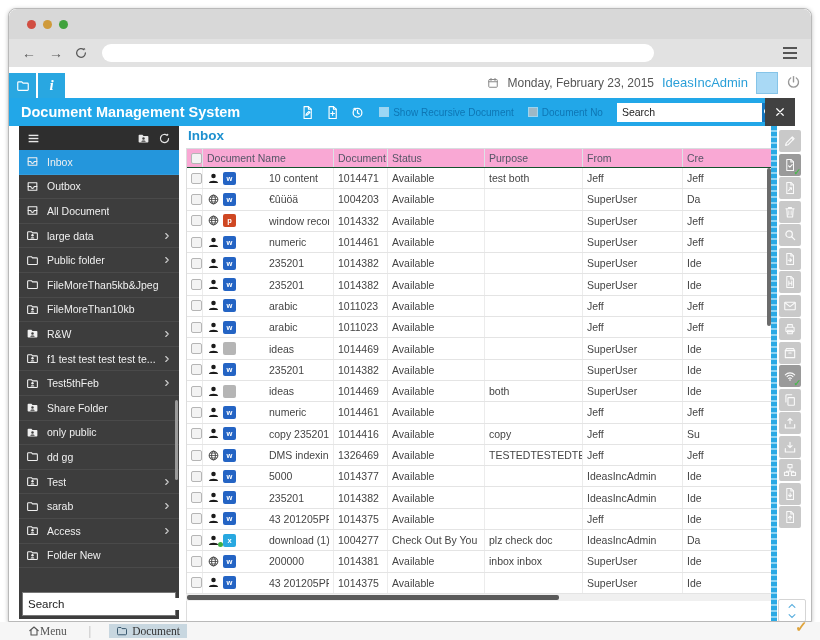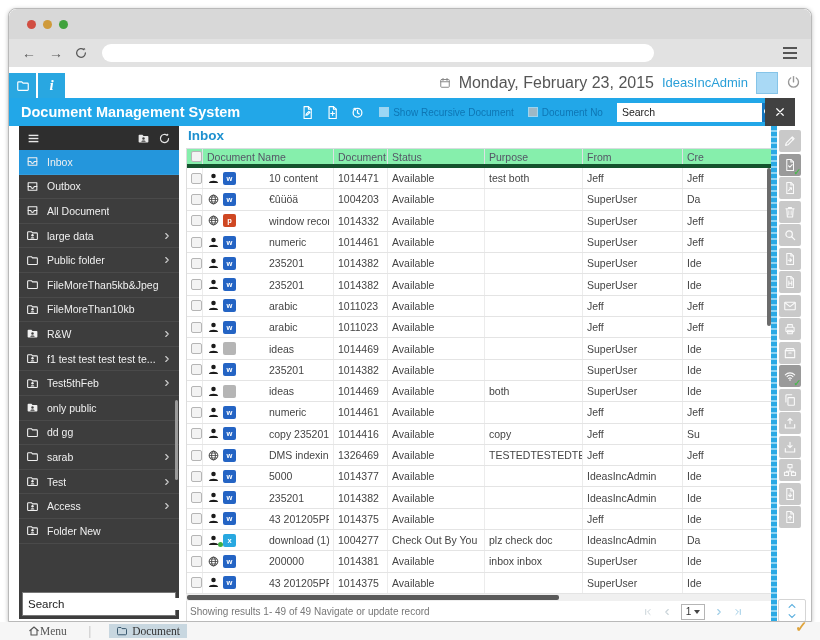--- a/index.html
+++ b/index.html
@@ -20,21 +20,21 @@
   .burger { margin-left:auto; margin-right:14px; display:flex; flex-direction:column; gap:3px; }
   .burger i { display:block; width:14px; height:2px; background:#555; }
 
   
   .appbar { position:absolute; left:0; top:58px; width:100%; height:31px; background:#fff; }
   .apptab { position:absolute; top:6px; height:25px; width:27px; background:#29a7e1; color:#fff;
             display:flex; align-items:center; justify-content:center; }
   .apptab.t1 { left:0; }
   .apptab.t2 { left:29px; font-family:"Liberation Serif", serif; font-style:italic; font-weight:bold; font-size:15px; }
   .topright { position:absolute; right:10px; top:0; height:31px; display:flex; align-items:center; gap:8px; }
-  .date-txt { font-size:16px; color:#555;text-align:right; }
+  .date-txt { font-size:12px; color:#555;text-align:right; }
   .user-txt { font-size:13px; color:#2a9fd8; }
   .avatar { width:22px; height:22px; background:#a9d9f5; border:1px solid #85c4e8; }
 
   
   .bluebar { position:absolute; left:0; top:89px; width:786px; height:28px; background:#22a7e8;
              display:flex; align-items:center; }
   .dms-title { color:#fff; font-weight:bold; font-size:14.5px; margin-left:12px; white-space:nowrap; }
   .hdr-icons { display:flex; gap:10px; margin-left:60px; color:#fff; }
   .hcb { width:10px; height:10px; border:1px solid #9fd4ee; margin-right:4px; flex:none; }
   .hcb.c1 { background:rgba(255,255,255,.55); }
@@ -65,21 +65,21 @@
   .sb-scroll { position:absolute; right:1px; top:250px; width:3px; height:80px; background:#9a9a9a; border-radius:2px; }
   .sb-search { flex:none; margin:3px; height:24px; background:#fff; border:1px solid #777; display:flex; align-items:center; }
   .sb-search input { flex:1; border:none; outline:none; font-size:11.5px; padding:0 5px; font-family:"Liberation Sans", sans-serif; color:#222; }
   .sb-search .ic { color:#333; margin-right:5px; }
 
   
   .inbox-title { position:absolute; left:179px; top:2px; font-size:13.5px; font-weight:bold; color:#1e90cf; }
   .tablewrap { position:absolute; left:177px; top:22px; width:585px; height:474px; overflow:hidden;
                border-left:1px solid #ddd; }
   .t-head, .t-row { display:grid; grid-template-columns:16px 131px 54px 97px 98px 100px 1fr; }
-  .t-head { height:20px; background:#86efac; border-top:1px solid #d8dde0; border-bottom:4px solid #14532d; }
+  .t-head { height:20px; background:#f9a8d4; border-top:1px solid #d8dde0; border-bottom:1px solid #14532d; }
   .t-head .th { font-size:10.5px; color:#556; display:flex; align-items:center; padding:0 4px;
                 border-right:1px solid #dde2e5; overflow:hidden; white-space:nowrap; }
   .t-row { height:21.3px; background:#fff; border-bottom:1px solid #e4e4e4; }
   .td { display:flex; align-items:center; padding:0 4px; font-size:10.5px; color:#444;
         border-right:1px solid #ececec; overflow:hidden; white-space:nowrap; }
   .cbx { width:11px; height:11px; border:1px solid #b5b5b5; background:#f3f3f3; border-radius:2px; flex:none; }
   .pv { flex:none; margin-right:3px; }
   .pv-person { color:#1c1c1c; }
   .pv-globe { color:#3a3a3a; }
   .gdot { width:5px; height:5px; border-radius:50%; background:#3fae43; margin-left:-5px; margin-top:8px; flex:none; }
@@ -475,42 +475,48 @@
               </svg>
               <span class="s-lbl">Test5thFeb</span>
               <svg class="ic s-chev">
                 <use href="#i-chev-r"></use>
               </svg>
             </div>
             <div class="s-item">
               <svg class="ic s-ic">
                 <use href="#i-folder-share"></use>
               </svg>
+              <span class="s-lbl">Share Folder</span>
+            </div>
+            <div class="s-item">
+              <svg class="ic s-ic">
+                <use href="#i-folder-share"></use>
+              </svg>
               <span class="s-lbl">only public</span>
             </div>
             <div class="s-item">
               <svg class="ic s-ic">
                 <use href="#i-folder"></use>
               </svg>
               <span class="s-lbl">dd gg</span>
             </div>
             <div class="s-item">
               <svg class="ic s-ic">
-                <use href="#i-folder"></use>
-              </svg>
-              <span class="s-lbl">sarab</span>
+                <use href="#i-folder-user"></use>
+              </svg>
+              <span class="s-lbl">Test</span>
               <svg class="ic s-chev">
                 <use href="#i-chev-r"></use>
               </svg>
             </div>
             <div class="s-item">
               <svg class="ic s-ic">
-                <use href="#i-folder-user"></use>
-              </svg>
-              <span class="s-lbl">Test</span>
+                <use href="#i-folder"></use>
+              </svg>
+              <span class="s-lbl">sarab</span>
               <svg class="ic s-chev">
                 <use href="#i-chev-r"></use>
               </svg>
             </div>
             <div class="s-item">
               <svg class="ic s-ic">
                 <use href="#i-folder-user"></use>
               </svg>
               <span class="s-lbl">Access</span>
               <svg class="ic s-chev">
@@ -890,41 +896,20 @@
             </div>
           </div>
       </div>
 
       <span class="v-thumb"></span>
       <div class="h-track">
           <span class="h-thumb"></span>
         </div>
       <div class="bluestrip"></div>
 
-      <div class="statusbar">
-        <span class="status-txt">Showing results 1- 49 of 49  Navigate or update record</span>
-        <span class="pager">
-          <svg class="ic i10 pg dis">
-              <use href="#i-first"></use>
-            </svg>
-          <svg class="ic i10 pg dis">
-              <use href="#i-chev-r" style="transform:scaleX(-1);transform-origin:center"></use>
-            </svg>
-          <span class="pagebox">
-            <span>1</span>
-            <span class="caret"></span>
-          </span>
-          <svg class="ic i10 pg">
-              <use href="#i-chev-r"></use>
-            </svg>
-          <svg class="ic i10 pg">
-              <use href="#i-last"></use>
-            </svg>
-        </span>
-      </div>
 
       <div class="rtoolbar" id="right-toolbar">
           <div class="tb-btn">
             <svg class="ic tb-ic">
               <use href="#i-pencil"></use>
             </svg>
           </div>
           <div class="tb-btn on">
             <svg class="ic tb-ic">
               <use href="#i-doc-check"></use>

